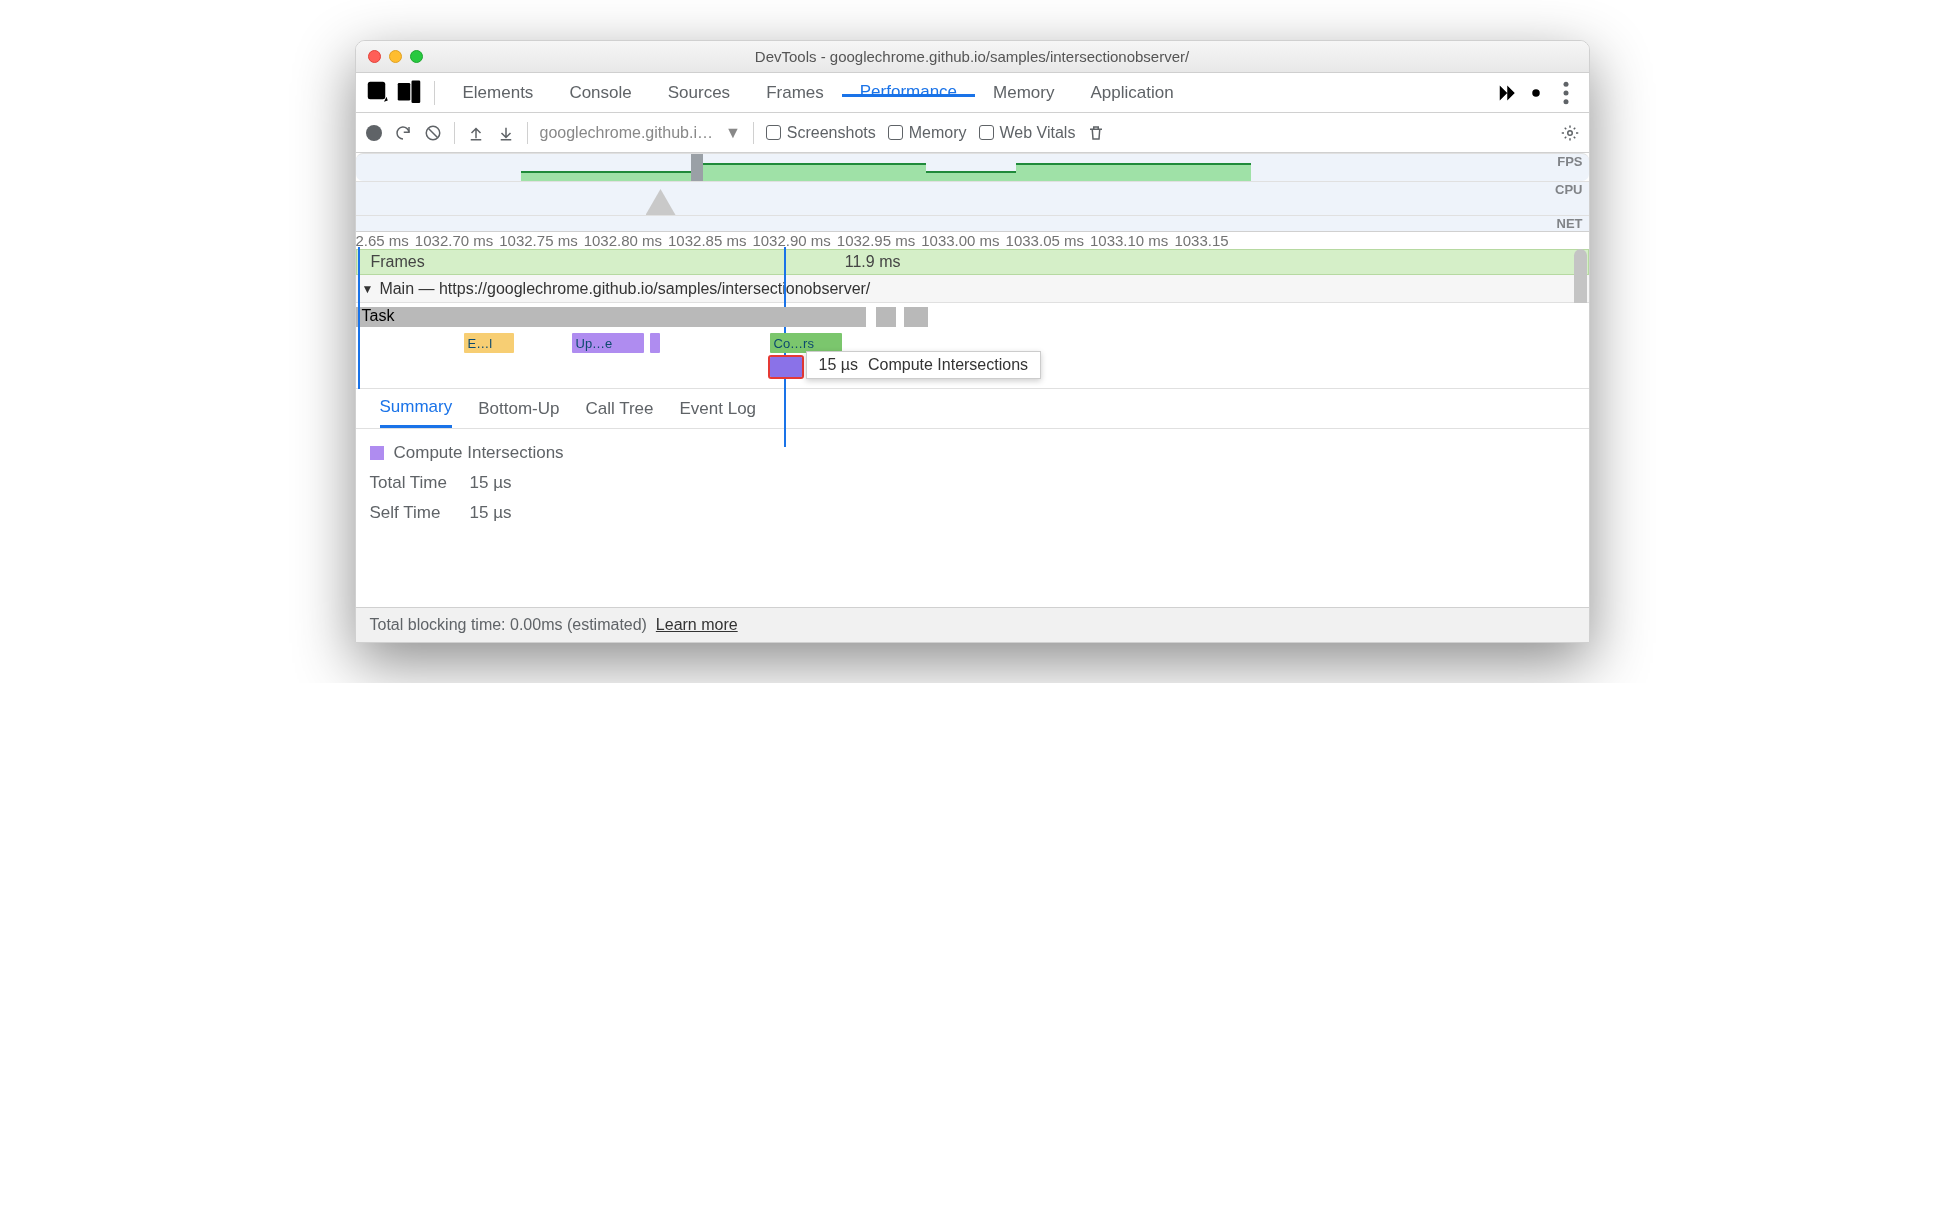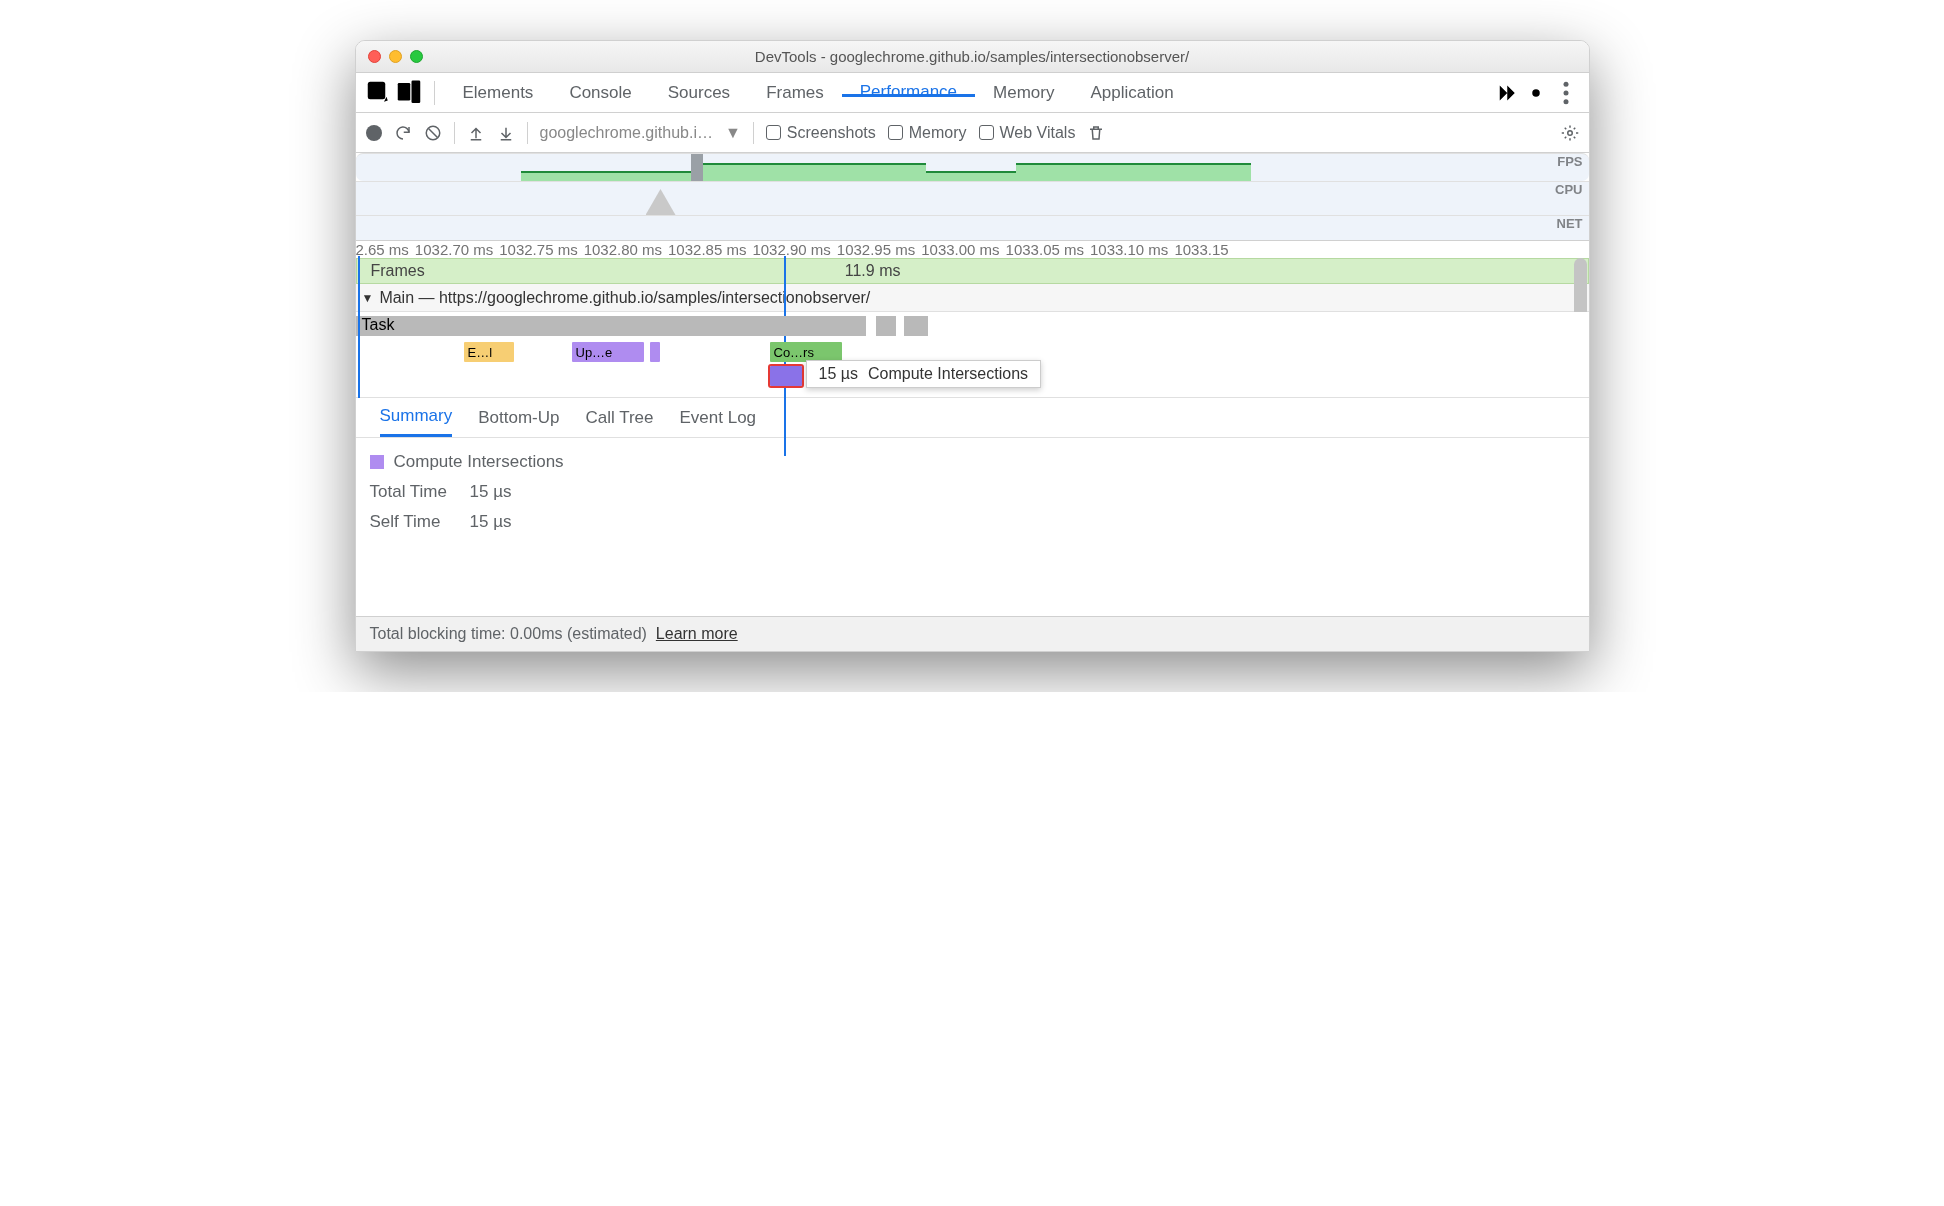--- a/index.html
+++ b/index.html
@@ -62,21 +62,21 @@
   .fps-bar{position:absolute;bottom:0;background:#9fe1a7;border-top:2px solid #1f8a3a;height:18px;}
   .fps-bar.low{height:10px;}
   .range{position:absolute;top:0;bottom:0;background:rgba(0,0,0,0.06);}
   .zoom-ruler{height:17px;background:#fff;display:flex;font-size:15px;color:#737373;white-space:nowrap;overflow:hidden;}
   .zoom-ruler span{flex:none;padding-right:6px;}
   .frames-row{height:26px;background:#d5efc8;border:1px solid #b6d9a1;display:flex;align-items:center;font-size:16px;color:#444;padding-left:14px;gap:420px;}
   .main-header{height:28px;background:#f6f6f6;border-bottom:1px solid #e0e0e0;display:flex;align-items:center;font-size:16px;color:#333;padding-left:6px;gap:6px;}
   .tri{font-size:12px;}
   .flame{position:relative;height:86px;background:#fff;border-bottom:1px solid #e0e0e0;}
   .task-bar{position:absolute;top:4px;height:20px;background:#b9b9b9;}
-  .ev{position:absolute;height:20px;font-size:13px;display:flex;align-items:center;padding:3px 4px;color:#000000;overflow:hidden;border-radius:1px;}
+  .ev{position:absolute;height:20px;font-size:13px;display:flex;align-items:center;padding:3px 4px;color:#0c4a6e;overflow:hidden;border-radius:1px;}
   .ev.orange{background:#f7ce73;}
   .ev.purple{background:#af8cf0;}
   .ev.green{background:#7bc66d;}
   .ev.sel{background:#8a72e8;outline:2px solid #e53935;}
   .tooltip{position:absolute;background:#fff;border:1px solid #ccc;box-shadow:0 2px 6px rgba(0,0,0,0.2);padding:4px 12px;font-size:16px;color:#333;display:flex;gap:10px;align-items:center;white-space:nowrap;}
   .vline{position:absolute;top:0;width:2px;background:#1a73e8;}
   .detail-tabs{height:40px;display:flex;align-items:center;gap:26px;padding:0 14px;border-bottom:1px solid #e0e0e0;font-size:17px;color:#5f6367;}
   .detail-tabs .dtab.active{color:#1a73e8;border-bottom:3px solid #1a73e8;height:100%;display:flex;align-items:center;margin-left:10px;}
   .summary{padding:14px;font-size:17px;color:#5f6367;}
   .summary .row{display:flex;align-items:center;gap:10px;margin-bottom:10px;}
@@ -201,21 +201,21 @@
       <div class="fps-bar low" style="left:165px;width:180px"></div>
       <div class="fps-bar" style="left:345px;width:225px"></div>
       <div class="fps-bar low" style="left:570px;width:90px"></div>
       <div class="fps-bar" style="left:660px;width:235px"></div>
       <div class="range" style="left:335px;width:12px;background:#9aa0a6;"></div>
     </div>
     <div class="lane cpu">
       <span class="label">CPU</span>
       <div style="position:absolute;left:290px;bottom:0;width:30px;height:26px;background:#c9c9c9;clip-path:polygon(50% 0,100% 100%,0 100%);"></div>
     </div>
-    <div class="lane" style="height:25px">
+    <div class="lane" style="height:16px">
       <span class="label">NET</span>
     </div>
   </div>
 
   <div class="zoom-ruler">
     <span>2.65 ms</span>
       <span>1032.70 ms</span>
       <span>1032.75 ms</span>
       <span>1032.80 ms</span>
       <span>1032.85 ms</span>

